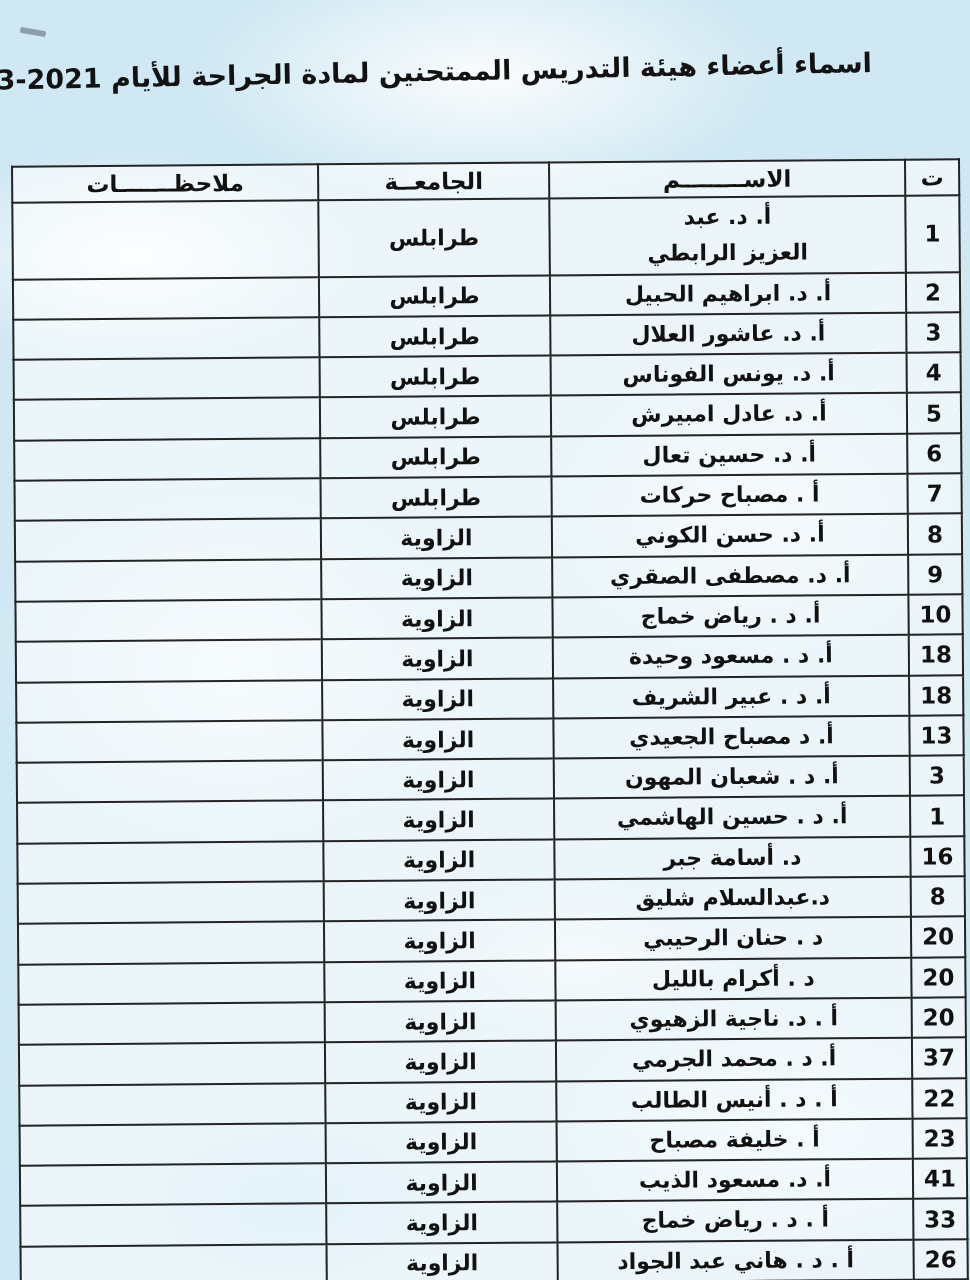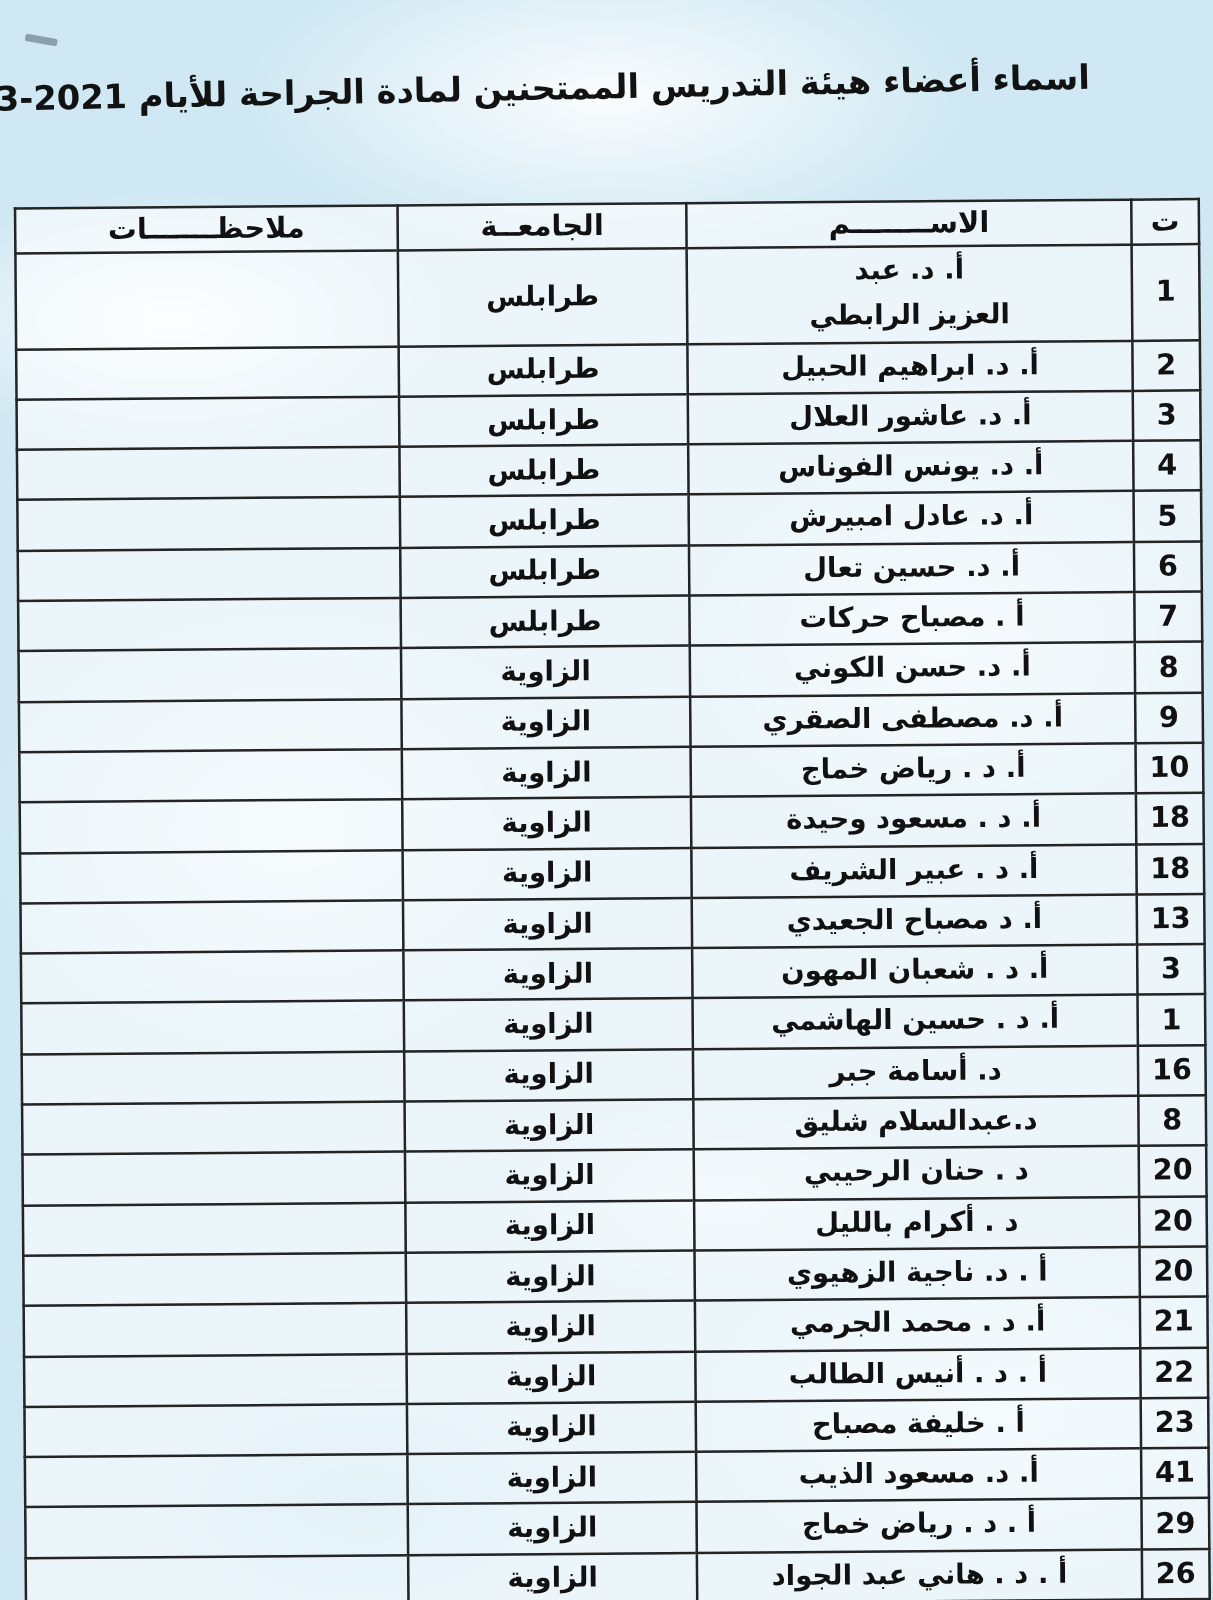--- a/index.html
+++ b/index.html
@@ -210,21 +210,21 @@
             <td class="cell-university">الزاوية</td>
             <td class="cell-notes"></td>
           </tr>
           <tr>
             <td class="cell-number">20</td>
             <td class="cell-name">أ . د. ناجية الزهيوي</td>
             <td class="cell-university">الزاوية</td>
             <td class="cell-notes"></td>
           </tr>
           <tr>
-            <td class="cell-number">21</td>
+            <td class="cell-number">37</td>
             <td class="cell-name">أ. د . محمد الجرمي</td>
             <td class="cell-university">الزاوية</td>
             <td class="cell-notes"></td>
           </tr>
           <tr>
             <td class="cell-number">22</td>
             <td class="cell-name">أ . د . أنيس الطالب</td>
             <td class="cell-university">الزاوية</td>
             <td class="cell-notes"></td>
           </tr>
@@ -234,21 +234,21 @@
             <td class="cell-university">الزاوية</td>
             <td class="cell-notes"></td>
           </tr>
           <tr>
             <td class="cell-number">41</td>
             <td class="cell-name">أ. د. مسعود الذيب</td>
             <td class="cell-university">الزاوية</td>
             <td class="cell-notes"></td>
           </tr>
           <tr>
-            <td class="cell-number">29</td>
+            <td class="cell-number">33</td>
             <td class="cell-name">أ . د . رياض خماج</td>
             <td class="cell-university">الزاوية</td>
             <td class="cell-notes"></td>
           </tr>
           <tr>
             <td class="cell-number">26</td>
             <td class="cell-name">أ . د . هاني عبد الجواد</td>
             <td class="cell-university">الزاوية</td>
             <td class="cell-notes"></td>
           </tr>

